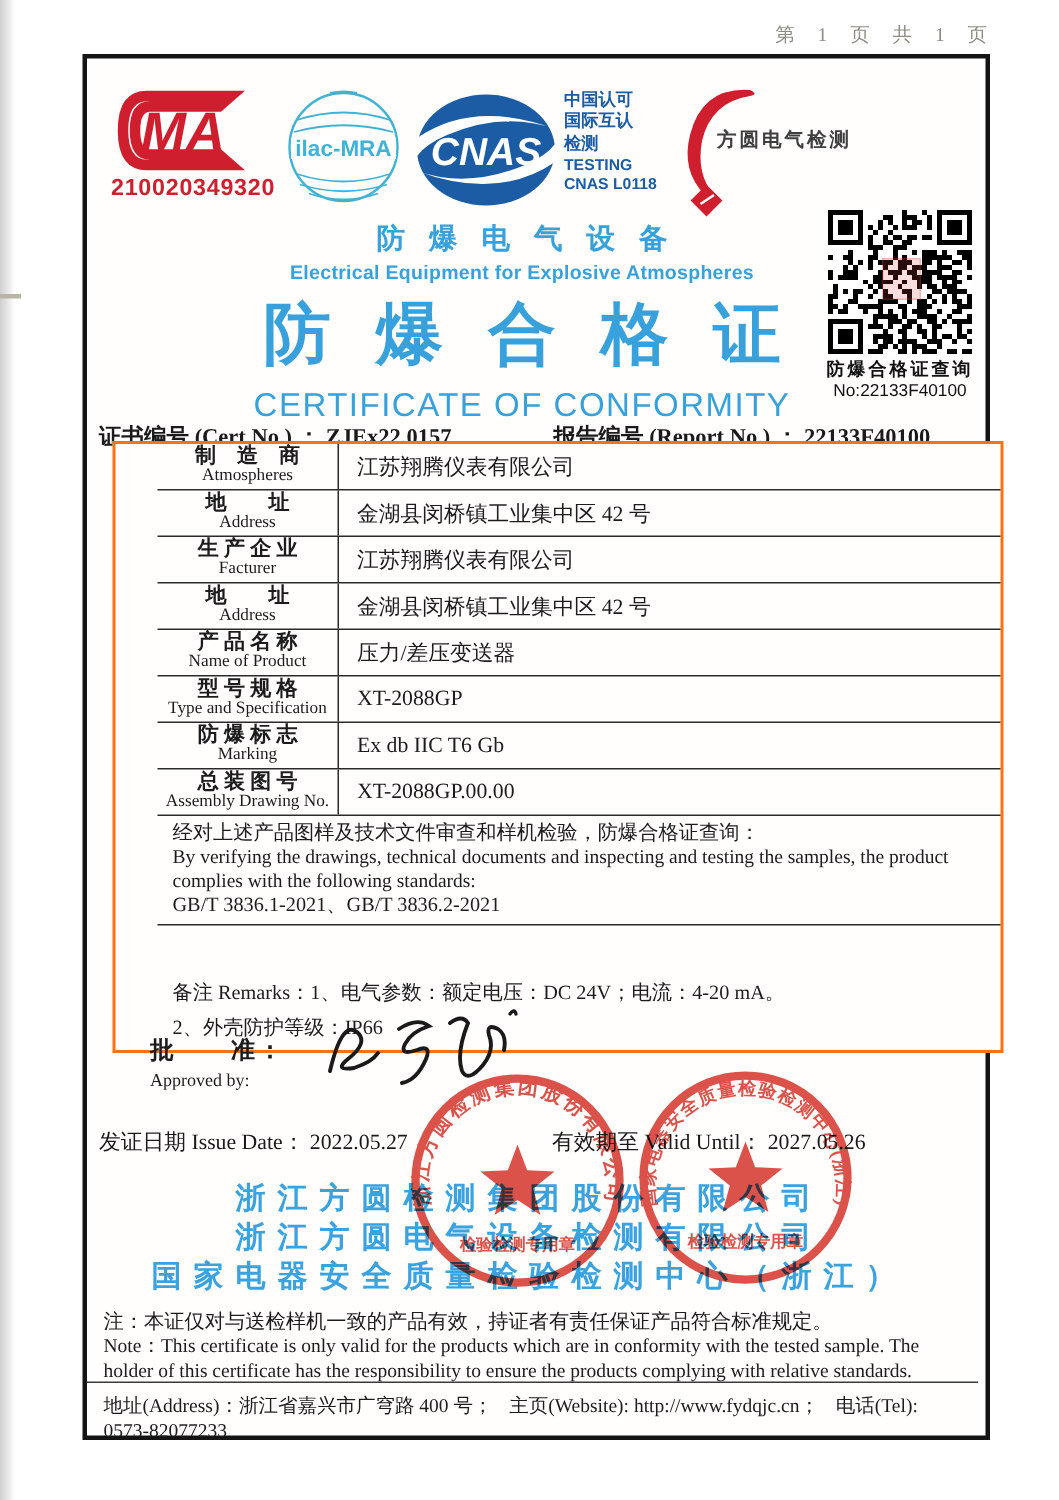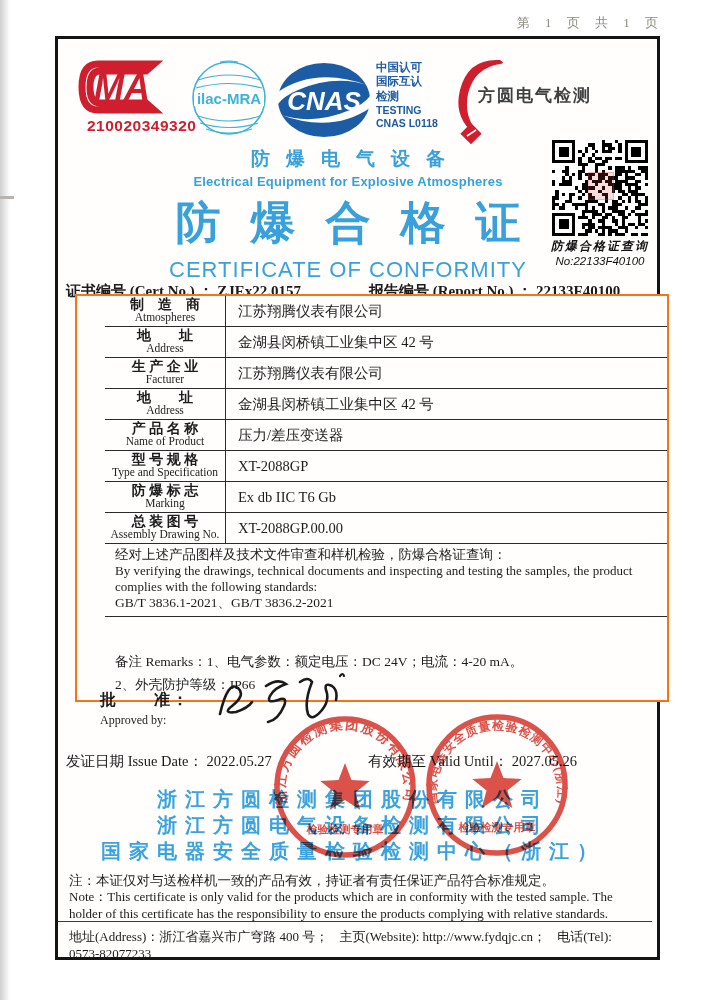--- a/index.html
+++ b/index.html
@@ -13,42 +13,42 @@
   .scan-tick{position:absolute;left:0;top:196px;width:14px;height:3px;background:#b9b3ab;}
 
   .page-num{position:absolute;top:14px;right:42px;color:#8d8b82;
     font-size:13px;letter-spacing:6px;}
 
   .frame{position:absolute;left:55px;top:36px;width:599px;height:918px;
     border:3px solid #141414;background:#fffefd;}
 
   
   .cma{position:absolute;left:76px;top:58px;}
-  .cma-num{position:absolute;left:87px;top:117px;color:#cf1f2e;font-weight:bold;
+  .cma-num{position:absolute;left:74px;top:117px;color:#cf1f2e;font-weight:bold;
     font-size:15.5px;font-family:"Liberation Sans",sans-serif;letter-spacing:.5px;}
   .ilac{position:absolute;left:190px;top:58px;}
   .cnas{position:absolute;left:276px;top:60px;}
   .cnas-side{position:absolute;left:376px;top:60px;color:#1b5ca5;font-weight:bold;
     font-size:11.5px;line-height:1.25;font-family:"Liberation Sans",sans-serif;}
   .cnas-sub{position:absolute;left:376px;top:104px;color:#1b5ca5;font-weight:bold;
     font-size:10.5px;line-height:1.25;font-family:"Liberation Sans",sans-serif;white-space:pre-line;}
   .fy-logo{position:absolute;left:438px;top:56px;}
-  .fy-text{position:absolute;left:478px;top:84px;color:#3f3f3f;font-size:17px;
+  .fy-text{position:absolute;left:478px;top:84px;color:#3f3f3f;font-size:13px;
     letter-spacing:2px;font-weight:bold;}
 
   
   .title-wrap{position:absolute;left:57px;top:146px;width:582px;text-align:center;color:#38a1dc;}
   .t-cn-small{font-size:19px;font-weight:bold;letter-spacing:16px;text-indent:16px;}
   .t-en-small{font-size:13px;font-weight:bold;margin-top:2px;letter-spacing:.2px;
     font-family:"Liberation Sans",sans-serif;}
   .t-cn-main{font-size:45px;font-weight:bold;letter-spacing:30px;text-indent:30px;margin-top:4px;}
   .t-en-main{font-size:22px;margin-top:4px;letter-spacing:1px;font-family:"Liberation Sans",sans-serif;}
 
   
-  .qr-block{position:absolute;left:548px;top:140px;width:104px;text-align:center;font-style:italic;}
+  .qr-block{position:absolute;left:548px;top:140px;width:104px;text-align:center;}
   .qr-box{width:96px;height:96px;margin:0 auto;background:#fff;position:relative;}
   .qr-seal{position:absolute;left:36px;top:32px;width:24px;height:26px;
     background:rgba(220,60,60,.18);border:1px solid rgba(220,60,60,.25);}
   .qr-cap{font-size:12px;font-weight:bold;letter-spacing:2px;margin-top:2px;color:#111;}
   .qr-no{font-size:11.5px;color:#111;font-family:"Liberation Sans",sans-serif;}
 
   
   .cert-row{position:absolute;left:66px;top:282px;width:575px;font-size:15px;font-weight:bold;color:#1a1a1a;}
   .cert-row .report{position:absolute;left:303px;top:0;}
 

